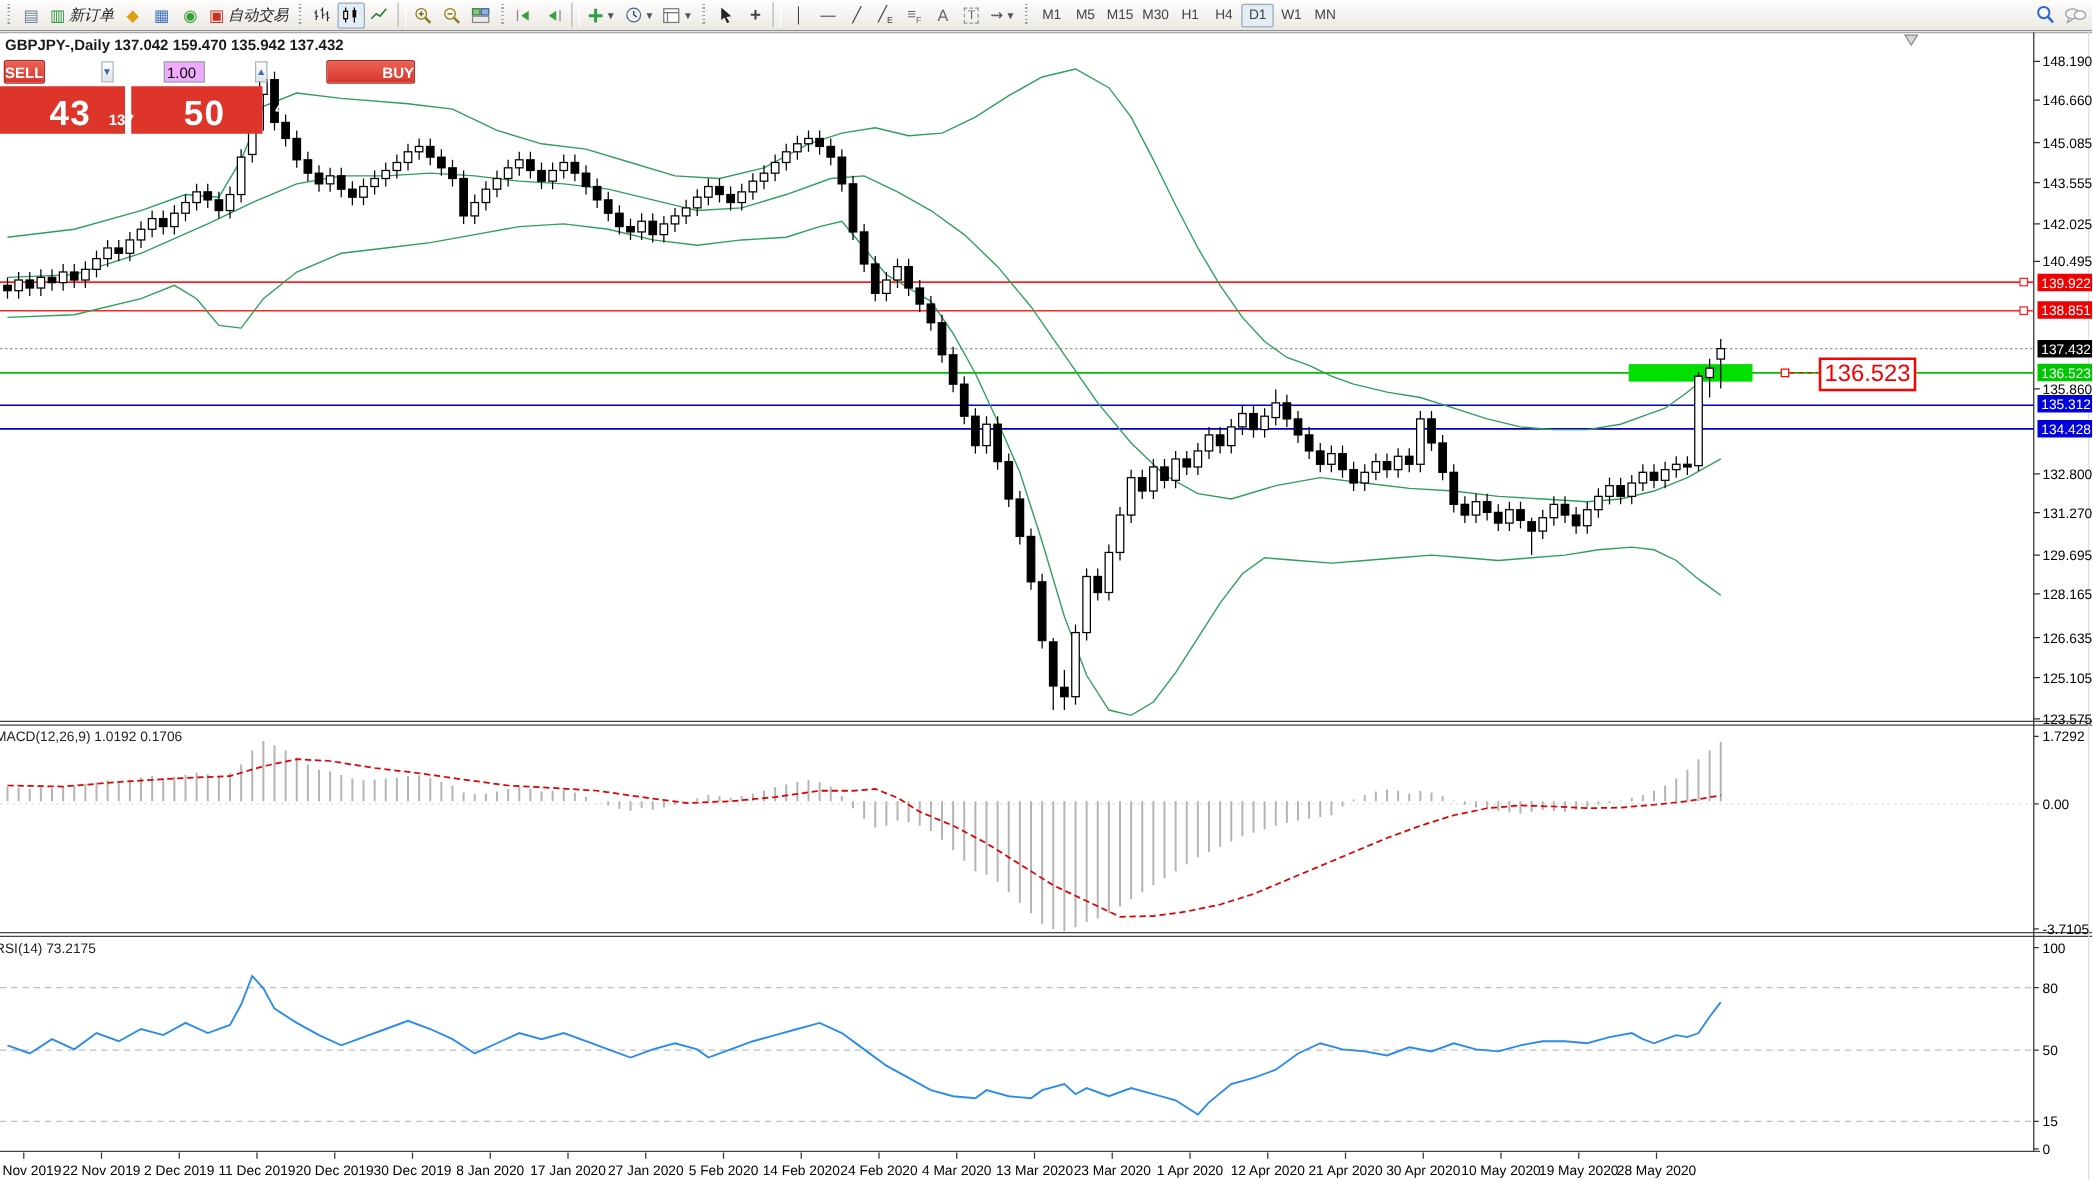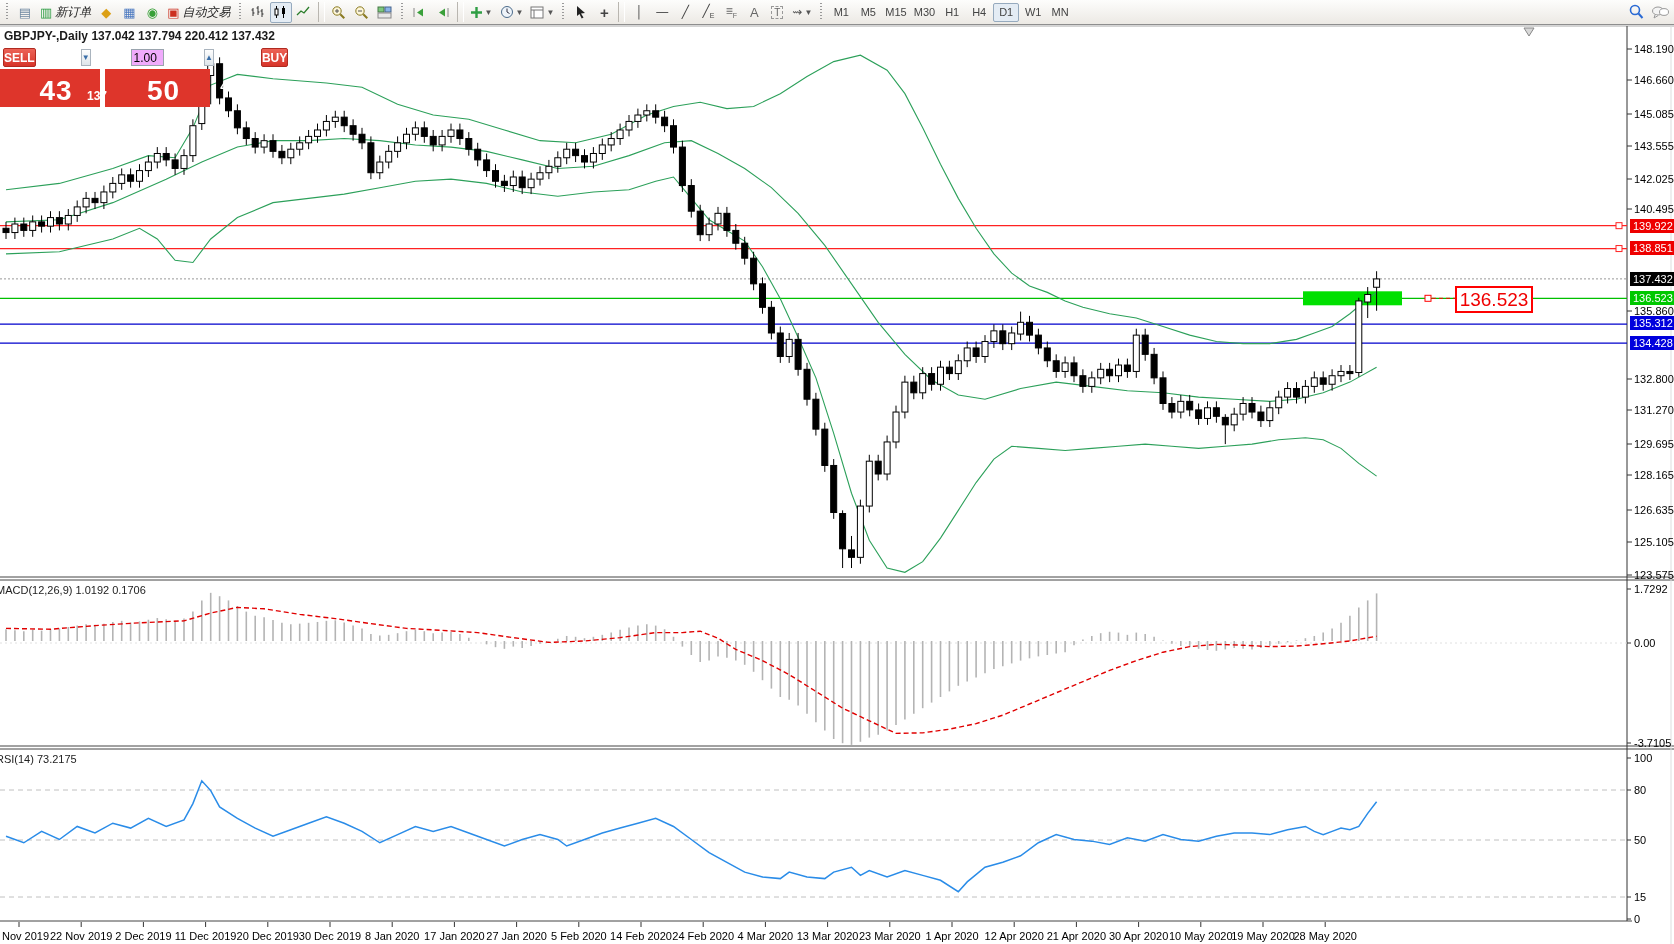--- a/index.html
+++ b/index.html
@@ -18,21 +18,21 @@
   .tb-grip{width:5px;height:18px;margin:0 3px;background-image:repeating-linear-gradient(#9a9a9a 0 1px,transparent 1px 3px);background-size:2px 100%;background-repeat:repeat-y;background-position:1px 0;}
   .tb-tf{font-size:11px;color:#444;min-width:26px;height:19px;}
   .tb-spacer{flex:1;}
   .caret{font-size:8px;color:#555;margin-left:2px;}
   
   #chart-title{position:absolute;left:4px;top:29px;font-size:12px;font-weight:bold;color:#1a1a1a;z-index:5;}
   #trade-panel{position:absolute;left:0px;top:48px;width:212px;z-index:6;}
   #tp-row1{display:flex;align-items:center;height:19px;margin-left:3px;gap:40px;}
   .tp-btn{background:linear-gradient(#ec6256,#d7352a);color:#fff;font-size:12px;font-weight:bold;
     border:1px solid #b02a20;border-radius:2px;height:17px;display:flex;align-items:center;justify-content:center;}
-  #tp-sell{width:40px;}#tp-buy{width:48px;margin-left:7px;}
+  #tp-sell{width:40px;}#tp-buy{width:48px;margin-left:7px;padding-left:44px;}
   .tp-spin{width:15px;height:15px;border:1px solid #aab4be;background:linear-gradient(#fefefe,#dfe5ea);
     color:#3a6ea8;font-size:8px;display:flex;align-items:center;justify-content:center;}
   #tp-vol{width:72px;height:15px;border:1px solid #9aa4ae;background:#f0abfc;font-size:12px;color:#000;
     text-align:right;padding:0 6px 0 2px;display:flex;align-items:center;justify-content:flex-end;}
   #tp-row2{display:flex;margin-top:2px;}
   .tp-price{background:#de352b;color:#fff;height:37px;display:flex;align-items:flex-end;justify-content:center;padding-bottom:1px;gap:40px;}
   #tp-price-sell{width:100px;margin-right:5px;}
   #tp-price-buy{width:105px;}
   .tp-small{font-size:12px;font-weight:bold;margin-bottom:3px;}
   .tp-big{font-size:28px;font-weight:bold;line-height:30px;letter-spacing:1px;}
@@ -817,21 +817,21 @@
         <text x="1200.8" y="940" font-size="11" fill="#000" text-anchor="middle">10 May 2020</text>
         <line x1="1263" y1="922" x2="1263" y2="927" stroke="#333"></line>
         <text x="1263" y="940" font-size="11" fill="#000" text-anchor="middle">19 May 2020</text>
         <line x1="1325.2" y1="922" x2="1325.2" y2="927" stroke="#333"></line>
         <text x="1325.2" y="940" font-size="11" fill="#000" text-anchor="middle">28 May 2020</text>
       </g>
     </svg>
 
   <div id="chart-title">
     <span>GBPJPY-,Daily</span>
-    <span>137.042 137.794 220.412 137.432</span>
+    <span>137.042 159.470 135.942 137.432</span>
   </div>
 
   <div id="trade-panel">
     <div id="tp-row1">
       <div id="tp-sell" class="tp-btn">SELL</div>
       <div class="tp-spin" style="margin-left:5px;">▼</div>
       <div id="tp-vol">1.00</div>
       <div class="tp-spin">▲</div>
       <div id="tp-buy" class="tp-btn">BUY</div>
     </div>

